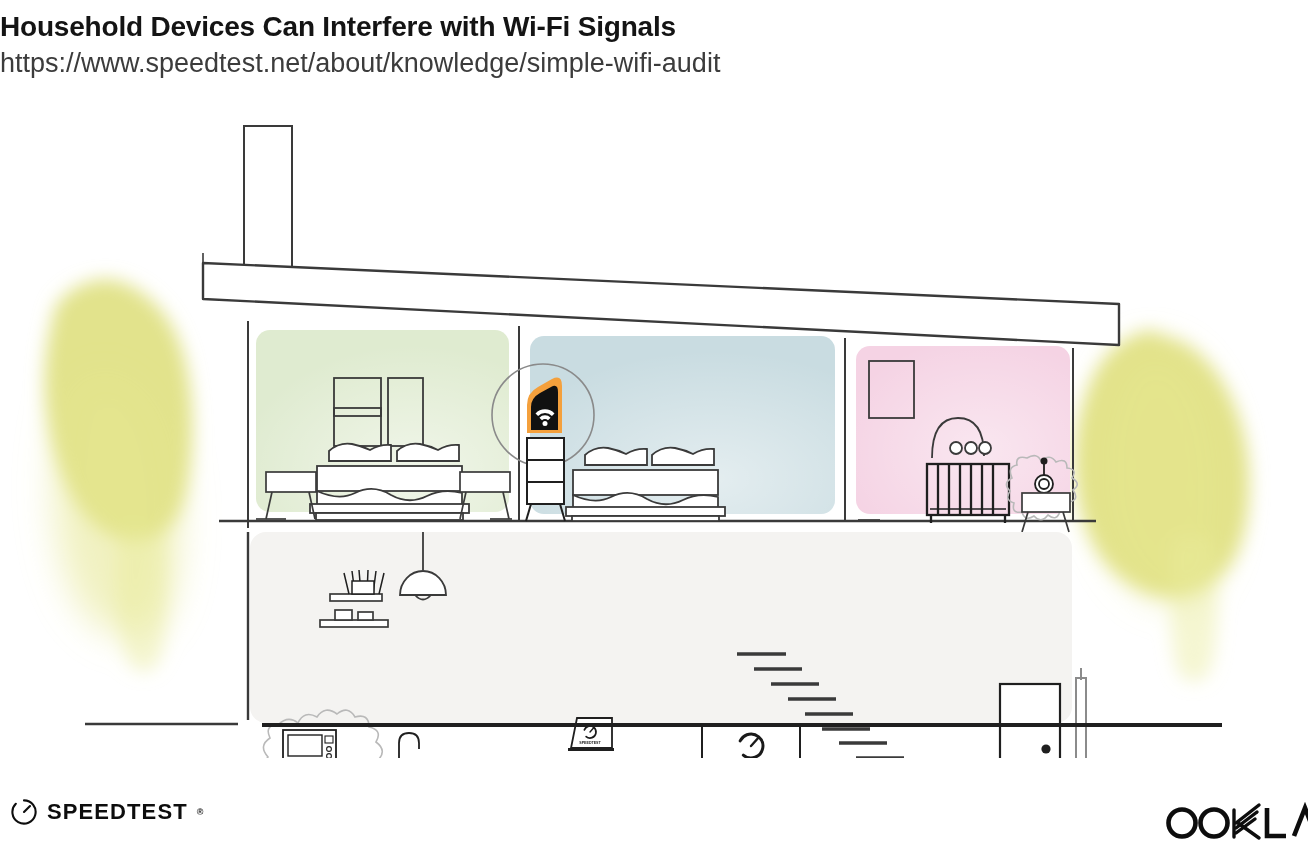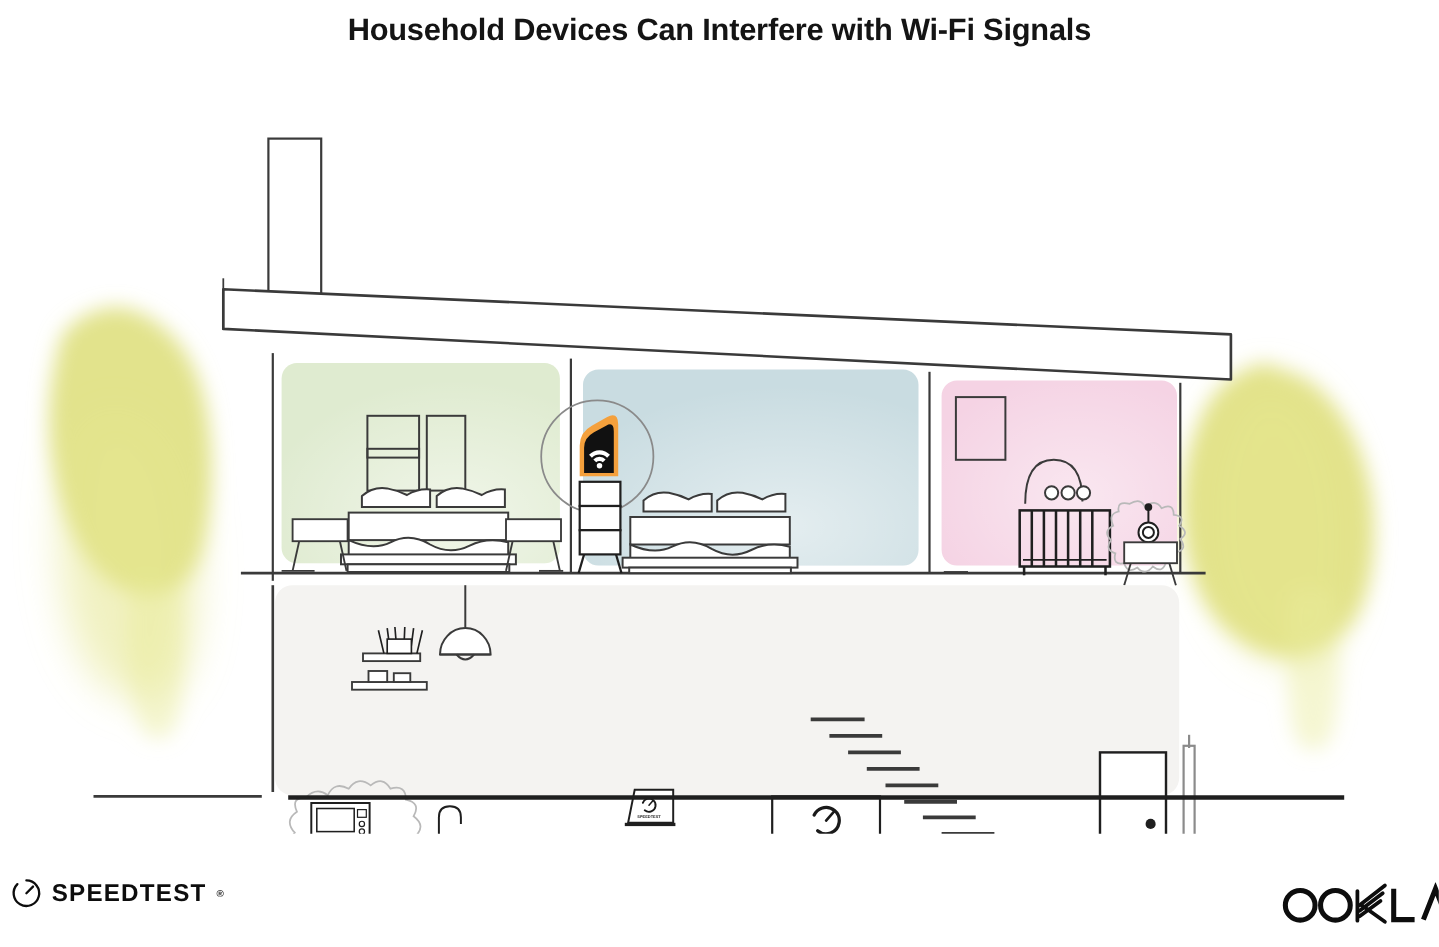--- a/index.html
+++ b/index.html
@@ -1,40 +1,41 @@
 <!DOCTYPE html>
 <html><head>
 <meta charset="utf-8">
 <style>
   html,body{margin:0;padding:0;background:#ffffff;}
   body{width:1308px;height:861px;position:relative;overflow:hidden;
        font-family:"Liberation Sans", sans-serif;color:#1a1a1a;}
 
   
-  #header{position:absolute;left:0;top:0;width:1308px;text-align:center;}
+  #header{position:absolute;left:0;top:0;width:1308px;}
   #title{font-size:28px;font-weight:bold;letter-spacing:-.2px;margin-top:12px;
          line-height:1.1;color:#141414;}
   #url{font-size:27px;font-weight:400;color:#3c3c3c;margin-top:6px;line-height:1.1;}
 
   
   #stage{position:absolute;left:0;top:108px;width:1308px;height:650px;}
   #stage svg{display:block;}
 
   
   #footer{position:absolute;left:0;top:780px;width:1308px;height:70px;}
   #speedtest-logo{position:absolute;left:10px;top:18px;display:flex;align-items:center;gap:9px;}
   #speedtest-word{font-size:22px;font-weight:bold;letter-spacing:1.1px;color:#0d0d0d;}
   #st-reg{font-size:9px;vertical-align:super;font-weight:bold;}
   #ookla-logo{position:absolute;right:-12px;top:22px;}
 </style>
 </head>
 <body>
 
 <div id="header">
   <div id="title">Household Devices Can Interfere with Wi-Fi Signals</div>
+  <div id="url">https://www.speedtest.net/about/knowledge/simple-wifi-audit</div>
 </div>
 
 <div id="stage">
 <svg width="1308" height="650" viewBox="0 0 1308 650" xmlns="http://www.w3.org/2000/svg">
   <defs>
     <filter id="blurSoft" x="-30%" y="-30%" width="160%" height="160%">
       <feGaussianBlur stdDeviation="9"></feGaussianBlur>
     </filter>
     <filter id="blurSofter" x="-30%" y="-30%" width="160%" height="160%">
       <feGaussianBlur stdDeviation="16"></feGaussianBlur>

